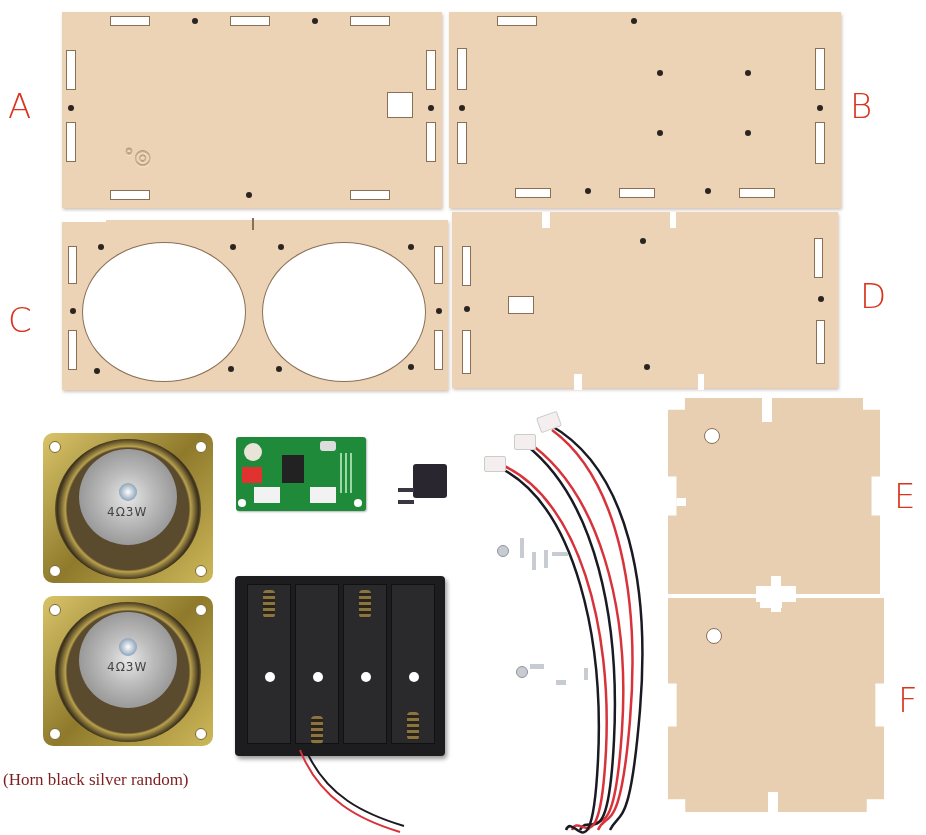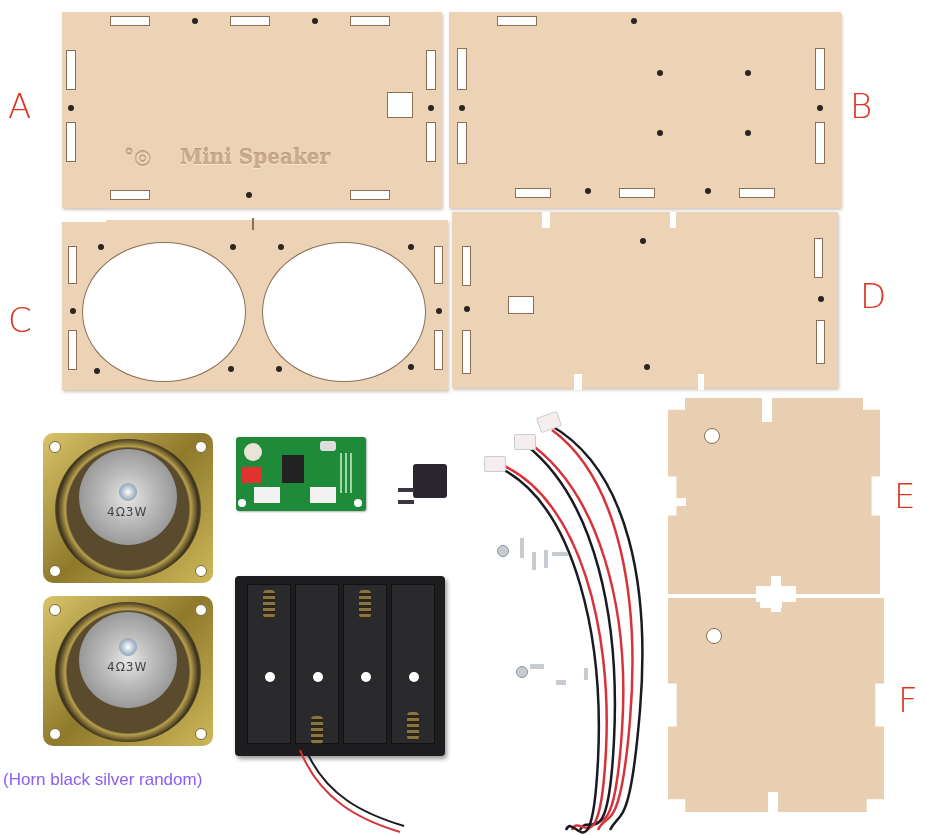--- a/index.html
+++ b/index.html
@@ -5,21 +5,21 @@
   html, body { margin:0; padding:0; background:#ffffff; }
   body { width:926px; height:835px; position:relative; overflow:hidden; font-family:"Liberation Sans", sans-serif; }
   .abs { position:absolute; }
   .wood { background:#ecd3b6; box-shadow: 1px 2px 3px rgba(120,90,60,0.35); }
   .wood2 { background:#e9cfb2; }
   .slot { position:absolute; background:#ffffff; border:1px solid #8a6f55; box-sizing:border-box; }
   .hole { position:absolute; background:#2b2520; border-radius:50%; width:6px; height:6px; }
   .hole-lg { position:absolute; background:#ffffff; border-radius:50%; border:1px solid #8a6f55; box-sizing:border-box; }
   .label { position:absolute; color:#d9341d; font-size:34px; font-family:"DejaVu Sans", sans-serif; font-weight:300; }
   .engrave { position:absolute; color:#c9ab8c; font-family:"DejaVu Serif", serif; font-weight:bold; font-size:20px; text-shadow: 0 1px 0 #f6e6d2, 0 -1px 0 #b89878; }
-  .caption { position:absolute; color:#8b5cf6; font-size:17px; font-family:Liberation Sans, sans-serif; }
+  .caption { position:absolute; color:#7f1d1d; font-size:17px; font-family:Liberation Serif, serif; }
   .notch { position:absolute; background:#ffffff; }
   
   .spk-frame { position:absolute; background: linear-gradient(135deg,#d9c46a,#8f7a2c 50%,#cdb85a); border-radius:10px; }
   .spk-ring { position:absolute; border-radius:50%; background: radial-gradient(circle,#5a4a2e 60%,#b9a14c 62%,#3a2f1c 70%,#c8b05a 78%,#4b3d22 90%); }
   .spk-cone { position:absolute; border-radius:50%; background: radial-gradient(circle,#e8e8e8 0%,#bdbdbd 35%,#9a9a9a 70%,#5f5a52 100%); }
   .spk-cap { position:absolute; border-radius:50%; background: radial-gradient(circle,#ffffff 0%,#9fb2c4 60%,#6f7a85 100%); }
   .spk-hole { position:absolute; width:10px; height:10px; border-radius:50%; background:#ffffff; border:1px solid #7a6a30; }
   .spk-text { position:absolute; font-size:12px; color:#444; font-family:"DejaVu Sans", sans-serif; letter-spacing:1px; }
   
   .pcb { position:absolute; background:#1f8a3a; border-radius:3px; box-shadow:1px 1px 2px rgba(0,0,0,0.3); }
@@ -43,21 +43,20 @@
   <div class="slot" style="left:288px;top:4px;width:40px;height:10px;"></div>
   <div class="hole" style="left:130px;top:6px;"></div>
   <div class="hole" style="left:250px;top:6px;"></div>
   <div class="slot" style="left:4px;top:38px;width:10px;height:40px;"></div>
   <div class="slot" style="left:4px;top:110px;width:10px;height:40px;"></div>
   <div class="hole" style="left:6px;top:93px;"></div>
   <div class="slot" style="left:364px;top:38px;width:10px;height:40px;"></div>
   <div class="slot" style="left:364px;top:110px;width:10px;height:40px;"></div>
   <div class="hole" style="left:366px;top:93px;"></div>
   <div class="slot" style="left:325px;top:80px;width:26px;height:26px;"></div>
-  <div class="engrave" style="left:118px;top:133px;">Mini Speaker</div>
   <div class="engrave" style="left:62px;top:133px;">°◎</div>
   <div class="slot" style="left:48px;top:178px;width:40px;height:10px;"></div>
   <div class="slot" style="left:288px;top:178px;width:40px;height:10px;"></div>
   <div class="hole" style="left:184px;top:180px;"></div>
 </div>
 <div class="label" style="left:8px;top:86px;">A</div>
 
 <div class="abs wood" style="left:449px;top:12px;width:392px;height:196px;">
   <div class="slot" style="left:48px;top:4px;width:40px;height:10px;"></div>
   <div class="hole" style="left:182px;top:6px;"></div>

